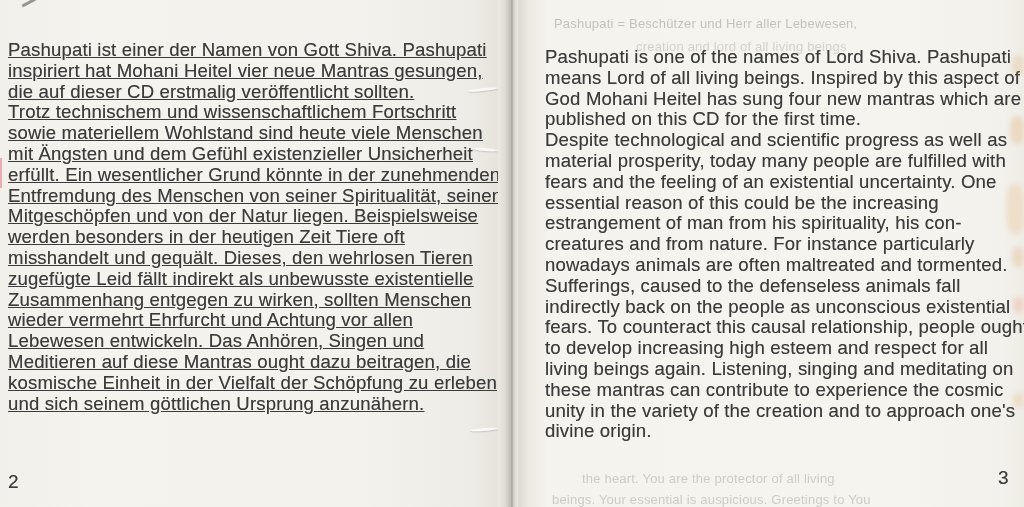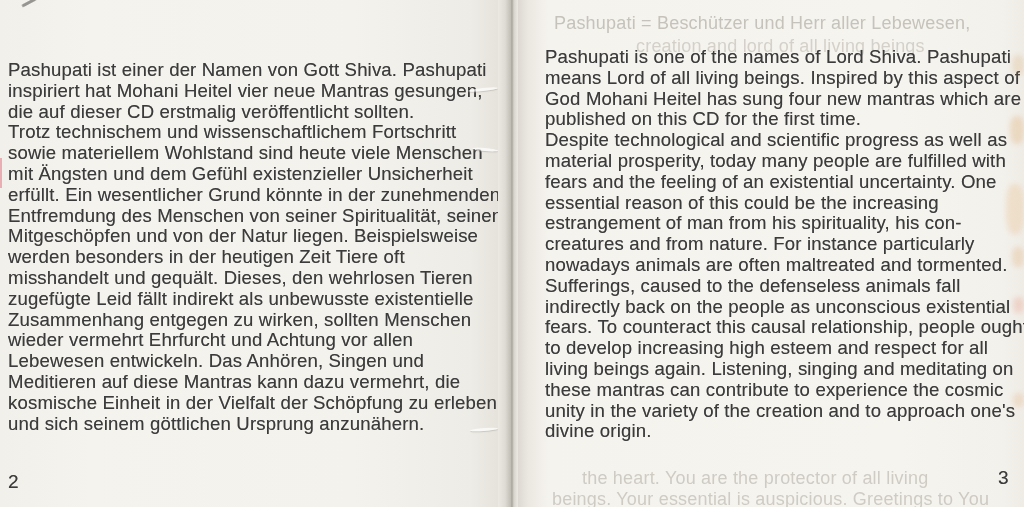--- a/index.html
+++ b/index.html
@@ -48,21 +48,21 @@
     position: absolute;
     color: #3b3b3b;
     font-size: 19px;
     text-shadow: 0 0 0.5px rgba(70,70,70,0.55);
   }
 
   
   .ghost {
     position: absolute;
     white-space: nowrap;
-    font-size: 18px;
+    font-size: 13px;
     line-height: 21px;
     letter-spacing: 0.2px;
     filter: blur(0.4px);
   }
   .ghost-top-1 { color: rgba(150,146,136,0.50); }
   .ghost-top-2 { color: rgba(158,153,142,0.38); }
   .ghost-bottom { color: rgba(152,148,138,0.42); margin-top: 42px; }
   .ghost-bold { font-weight: bold; color: rgba(165,155,132,0.33); margin-top: 25px; }
 
   
@@ -80,37 +80,37 @@
 </style>
 </head>
 <body>
 
 <div class="spread">
 
   <div class="page-left">
     <div class="corner-mark"></div>
     <div class="edge-pink"></div>
 
-    <div class="text-block" style="left:8px; top:60px;">
+    <div class="text-block" style="left:8px; top:40px;text-decoration:underline;">
         <div>Pashupati ist einer der Namen von Gott Shiva. Pashupati</div>
         <div>inspiriert hat Mohani Heitel vier neue Mantras gesungen,</div>
         <div>die auf dieser CD erstmalig veröffentlicht sollten.</div>
         <div>Trotz technischem und wissenschaftlichem Fortschritt</div>
         <div>sowie materiellem Wohlstand sind heute viele Menschen</div>
         <div>mit Ängsten und dem Gefühl existenzieller Unsicherheit</div>
         <div>erfüllt. Ein wesentlicher Grund könnte in der zunehmenden</div>
         <div>Entfremdung des Menschen von seiner Spiritualität, seinen</div>
         <div>Mitgeschöpfen und von der Natur liegen. Beispielsweise</div>
         <div>werden besonders in der heutigen Zeit Tiere oft</div>
         <div>misshandelt und gequält. Dieses, den wehrlosen Tieren</div>
         <div>zugefügte Leid fällt indirekt als unbewusste existentielle</div>
         <div>Zusammenhang entgegen zu wirken, sollten Menschen</div>
         <div>wieder vermehrt Ehrfurcht und Achtung vor allen</div>
         <div>Lebewesen entwickeln. Das Anhören, Singen und</div>
-        <div>Meditieren auf diese Mantras kann dazu vermehrt, die</div>
+        <div>Meditieren auf diese Mantras ought dazu beitragen, die</div>
         <div>kosmische Einheit in der Vielfalt der Schöpfung zu erleben</div>
         <div>und sich seinem göttlichen Ursprung anzunähern.</div>
       </div>
 
     <div class="ghost ghost-bold" style="left:150px; top:482px;">Mohani Heitel</div>
 
     <div class="page-number" style="left:8px; top:471px;">2</div>
 
     <div class="crease" style="left:468px; top:88px; width:30px; height:3px; transform:rotate(-6deg);"></div>
     <div class="crease" style="left:472px; top:148px; width:26px; height:3px; transform:rotate(5deg);"></div>

